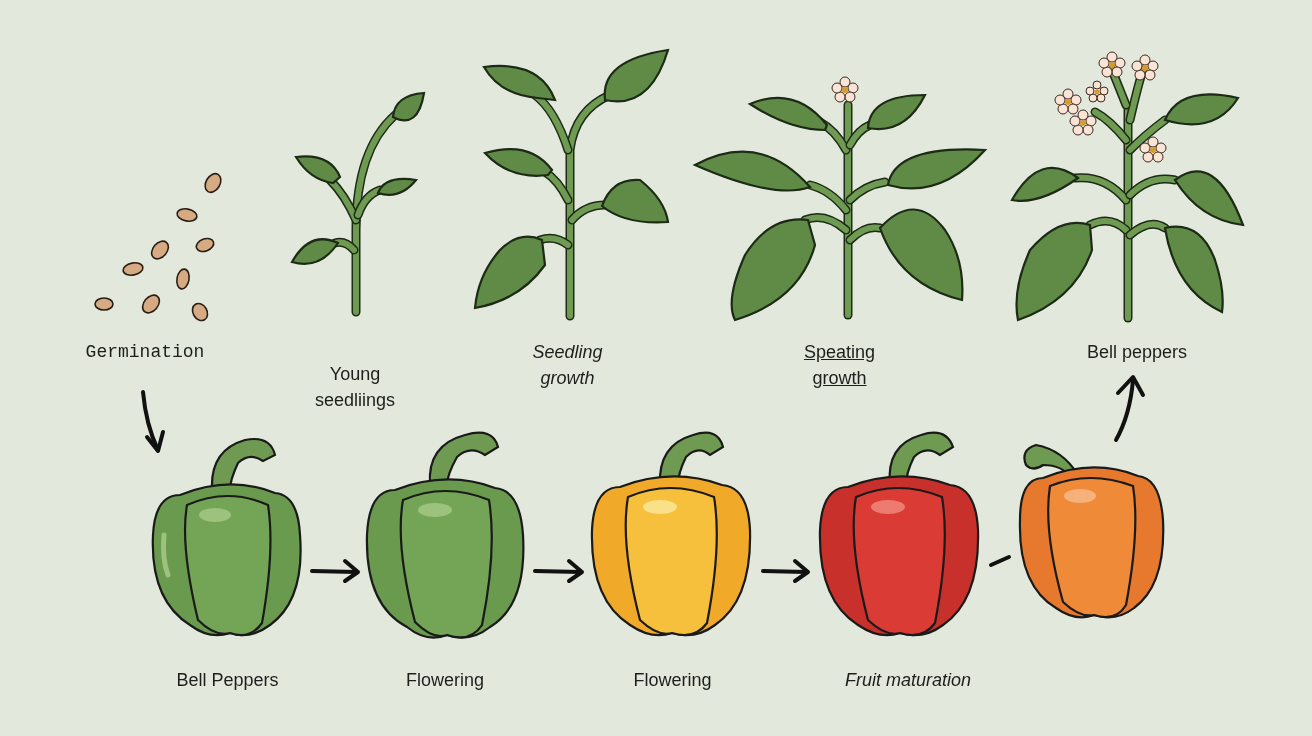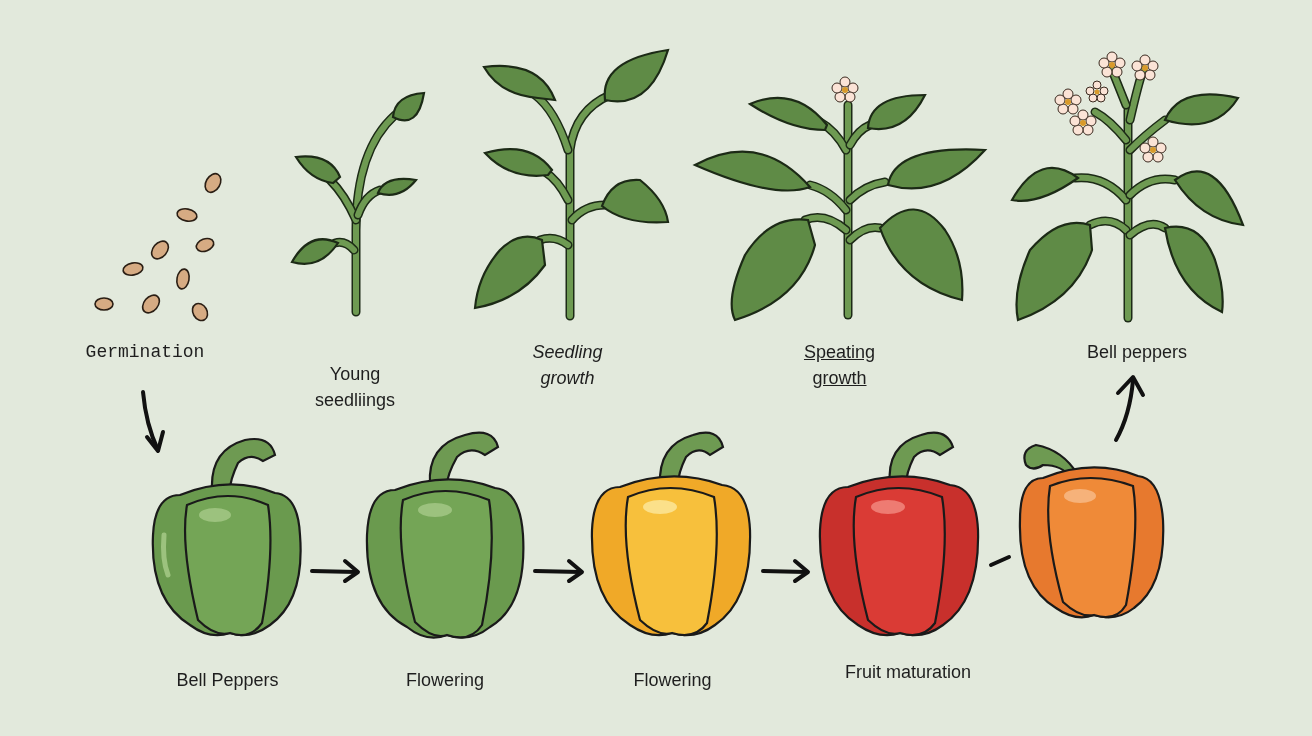--- a/index.html
+++ b/index.html
@@ -256,21 +256,21 @@
   <div class="label" style="left:0;top:252px;width:165px;">Flowering</div>
 </div>
 
 <div class="stage" style="left:818px;top:415px;">
   <svg width="165" height="235">
     <path d="M72 70 Q68 30 103 20 Q128 12 135 32 L122 40 Q108 30 96 42 Q88 58 88 70 Z" fill="#6e9a52" stroke="#1a1a1a" stroke-width="2.2"></path>
     <path class="pep-out" d="M30 72 Q4 72 2 115 Q0 185 40 210 Q62 225 82 218 Q105 225 125 210 Q162 185 160 115 Q158 72 132 70 Q82 52 30 72 Z" fill="#c8302c"></path>
     <path class="pep-out" d="M38 82 Q30 128 50 205 Q68 222 82 218 Q105 225 117 208 Q132 130 124 82 Q80 64 38 82 Z" fill="#da3b35"></path>
     <ellipse cx="70" cy="92" rx="17" ry="7" fill="#ee7b72"></ellipse>
   </svg>
-  <div class="label" style="left:-5px;top:244px;width:190px;">Fruit maturation</div>
+  <div class="label" style="left:-5px;top:252px;width:190px;font-style:italic;">Fruit maturation</div>
 </div>
 
 <div class="stage" style="left:1018px;top:410px;">
   <svg width="150" height="220">
     <path d="M60 65 Q45 40 18 35 Q2 40 8 55 Q15 62 25 55 Q45 55 52 68 Z" fill="#6e9a52" stroke="#1a1a1a" stroke-width="2.2"></path>
     <path class="pep-out" d="M25 68 Q2 68 2 110 Q0 175 38 198 Q58 212 76 205 Q98 212 116 198 Q148 175 145 110 Q142 68 120 66 Q75 48 25 68 Z" fill="#e7792e"></path>
     <path class="pep-out" d="M32 76 Q25 120 45 192 Q62 208 76 205 Q98 212 108 195 Q122 120 115 76 Q72 60 32 76 Z" fill="#ef8a38"></path>
     <ellipse cx="62" cy="86" rx="16" ry="7" fill="#f6b27a"></ellipse>
   </svg>
   <div class="label" style="left:0;top:257px;width:150px;"></div>

